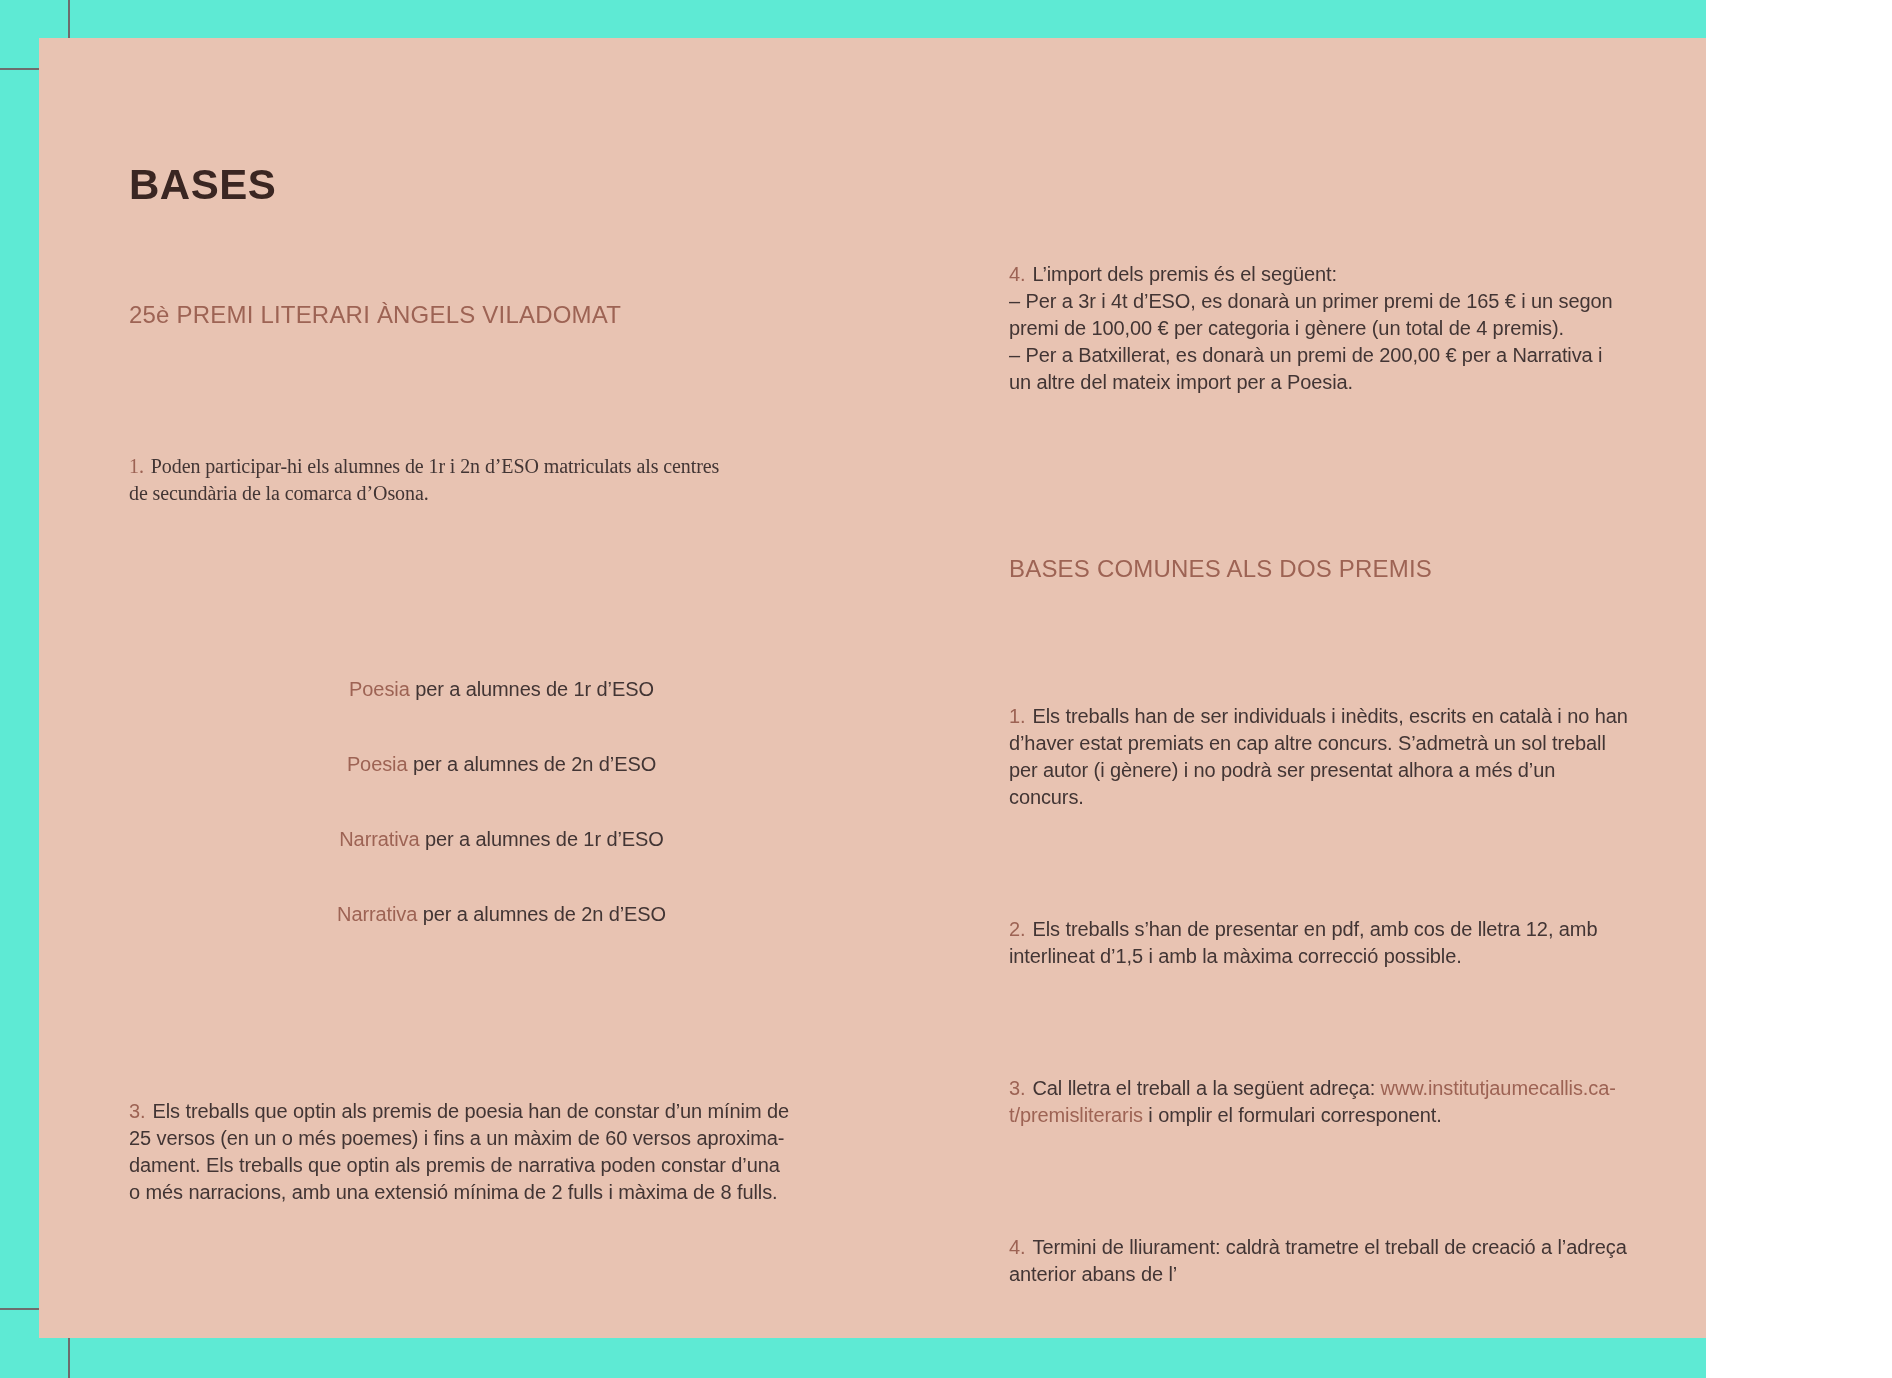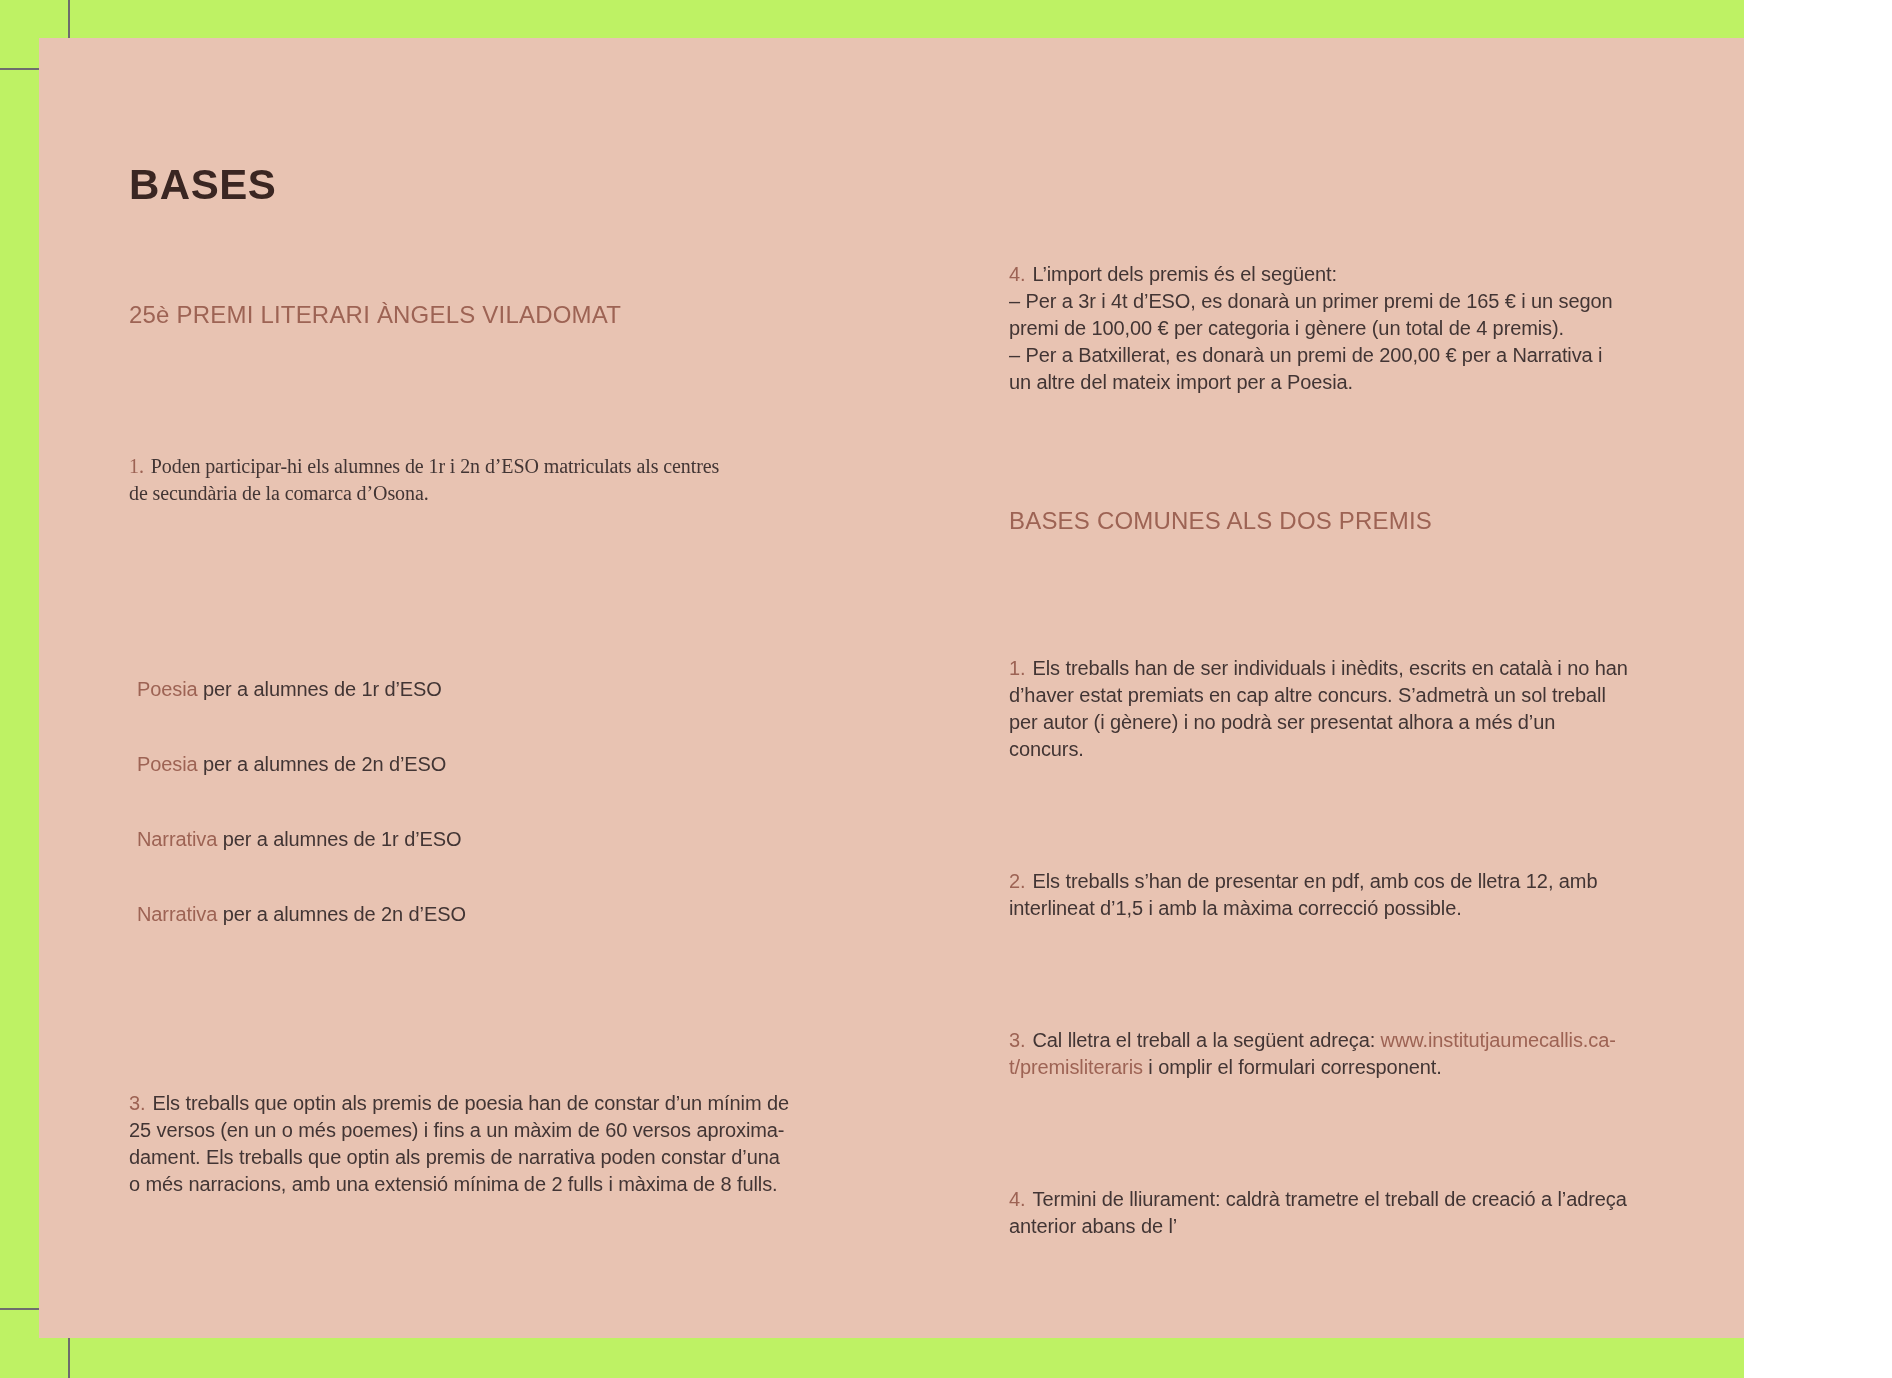--- a/index.html
+++ b/index.html
@@ -1,19 +1,19 @@
 <!DOCTYPE html>
 <html><head>
 <meta charset="utf-8">
 <style>
   html,body { margin:0; padding:0; }
   body { background:#ffffff; }
   .page {
-    position:relative; width:1706px; height:1378px; background:#bef264;
-    font-family:"Liberation Sans", sans-serif; overflow:hidden;padding-left:38px;
+    position:relative; width:1706px; height:1378px; background:#5eead4;
+    font-family:"Liberation Sans", sans-serif; overflow:hidden;
   }
   .card {
     position:absolute; left:39px; top:38px; width:1814px; height:1300px;
     background:#e8c3b2;
   }
   .crop { position:absolute; background:#6d6d6d; }
   .crop.v { width:2px; height:56px; }
   .crop.h { width:56px; height:2px; }
 
   .col {
@@ -25,28 +25,28 @@
 
   .doc-title {
     font-size:42px; line-height:46px; font-weight:700; color:#3a2622;
     letter-spacing:0.5px; margin:0;
   }
   .section-heading {
     font-size:24px; line-height:34px; font-weight:400; color:#9d6354;
     letter-spacing:0.2px; margin:0;
   }
   .sh-1 { margin-top:36px; }
-  .sh-2 { }
+  .sh-2 { margin-top:48px; }
   .para { margin:24px 0 0 0; }
   .para.first-after-title { margin-top:40px;font-family:Liberation Serif, serif; }
   .para.after-heading { margin-top:36px; }
   .para.flush { margin-top:0; }
   .num { color:#9d6354; margin-right:7px; }
   .lead { color:#9d6354; }
-  .prize-list { margin:8px; line-height:25px; }
+  .prize-list { margin:16px; line-height:25px;text-align:center; }
   .prize-list.gap { margin-top:12px; }
   .link { color:#9d6354; text-decoration:none; cursor:pointer; }
 </style>
 </head>
 <body>
 
 <div class="page">
 
   <div class="crop v" style="left:68px; top:0;"></div>
   <div class="crop h" style="left:0; top:68px;"></div>

